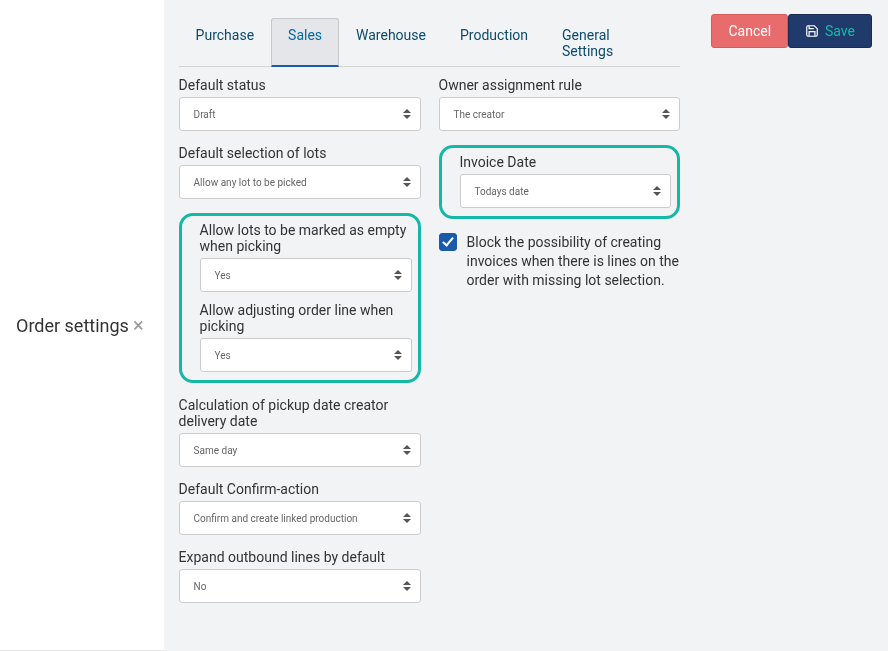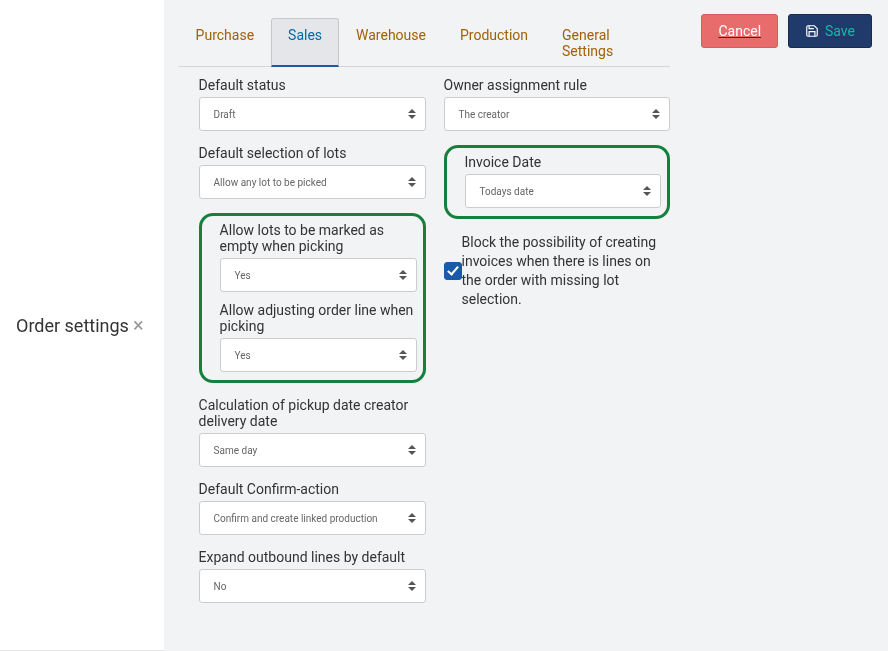--- a/index.html
+++ b/index.html
@@ -44,39 +44,38 @@
     background: #f1f3f4;
     padding: 0 15px;
   }
   .tabs {
     display: flex;
     border-bottom: 1px solid #d5d5d5;
     padding-top: 18px;
   }
   .tab {
     padding: 8px 16px;
-    color: #a16207;
+    color: #0c4a6e;
     cursor: pointer;
     font-size: 14px;
     border: 1px solid transparent;
     border-bottom: none;
     margin-bottom: -1px;
   }
   .tab.active {
     background: #e4e6e9;
     color: #0369a1;
     border: 1px solid #c8c8c8;
     border-bottom: 2px solid #1a5aa8;
     border-radius: 3px 3px 0 0;
   }
   .form-area {
     display: flex;
     gap: 18px;
     padding: 10px 0 16px 0;
-    margin-left: 20px;
   }
   .col { flex: 1; min-width: 0; }
   .field {
     margin-bottom: 14px;
   }
   .field-label {
     font-size: 14px;
     color: #333;
     margin-bottom: 4px;
     display:block;
@@ -110,30 +109,31 @@
     content:"";
     width:0;height:0;
     border-left:4px solid transparent;
     border-right:4px solid transparent;
     display:block;
     margin:0 auto;
   }
   .caret::before { border-bottom:4px solid #555; }
   .caret::after  { border-top:4px solid #555; }
   .highlight-box {
-    border: 3px solid #15803d;
+    border: 3px solid #14b8a6;
     border-radius: 14px;
     padding: 6px 6px 4px 18px;
     margin-bottom: 14px;
   }
   .highlight-box .field { margin-bottom: 10px; }
   .highlight-box .field:last-child { margin-bottom: 4px; }
   .checkbox-row {
     display:flex;
-    align-items:center;
+    align-items:flex-start;
+    gap:10px;
     margin-top:2px;
   }
   .chk {
     width:18px;height:18px;
     background:#1a5aa8;
     border:1px solid #1a5aa8;
     border-radius:3px;
     position:relative;
     flex:none;
     cursor:pointer;
@@ -145,23 +145,21 @@
     width:4px; height:9px;
     border:solid #fff;
     border-width:0 2px 2px 0;
     transform:rotate(40deg);
   }
   .chk-label { font-size:14px; color:#333; line-height:1.35; }
   .modal-footer {
     padding: 14px 16px;
     display:flex;
     justify-content:flex-end;
-    gap:10px;
     background:#f1f3f4;
-    text-decoration:underline;
   }
   .btn {
     height:34px;
     padding:0 16px;
     border-radius:3px;
     font-size:14px;
     display:inline-flex;
     align-items:center;
     gap:6px;
     cursor:pointer;

